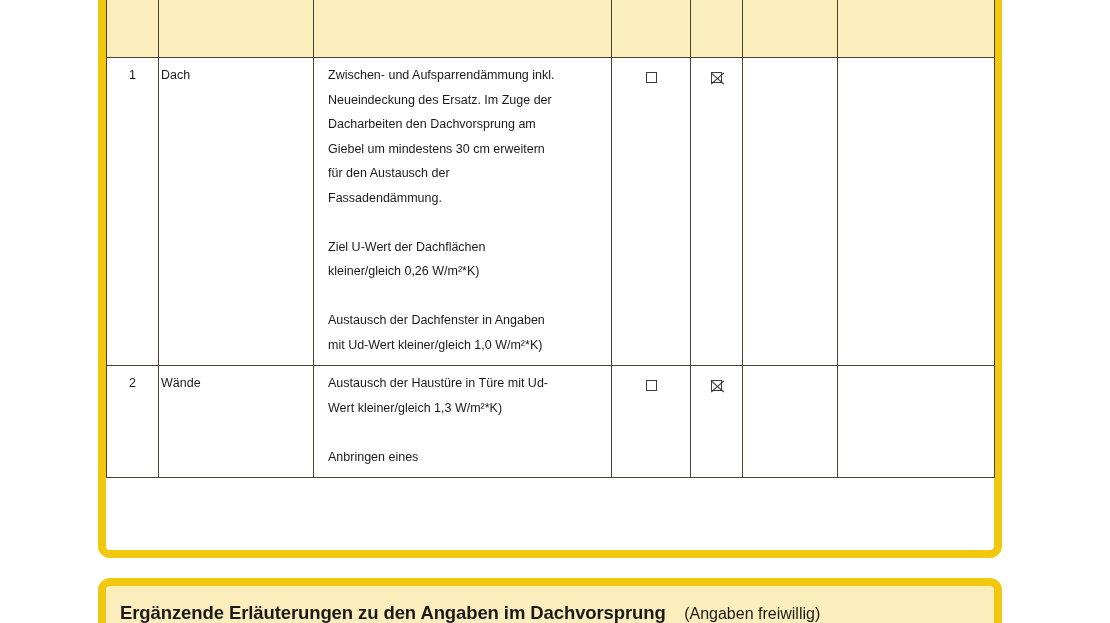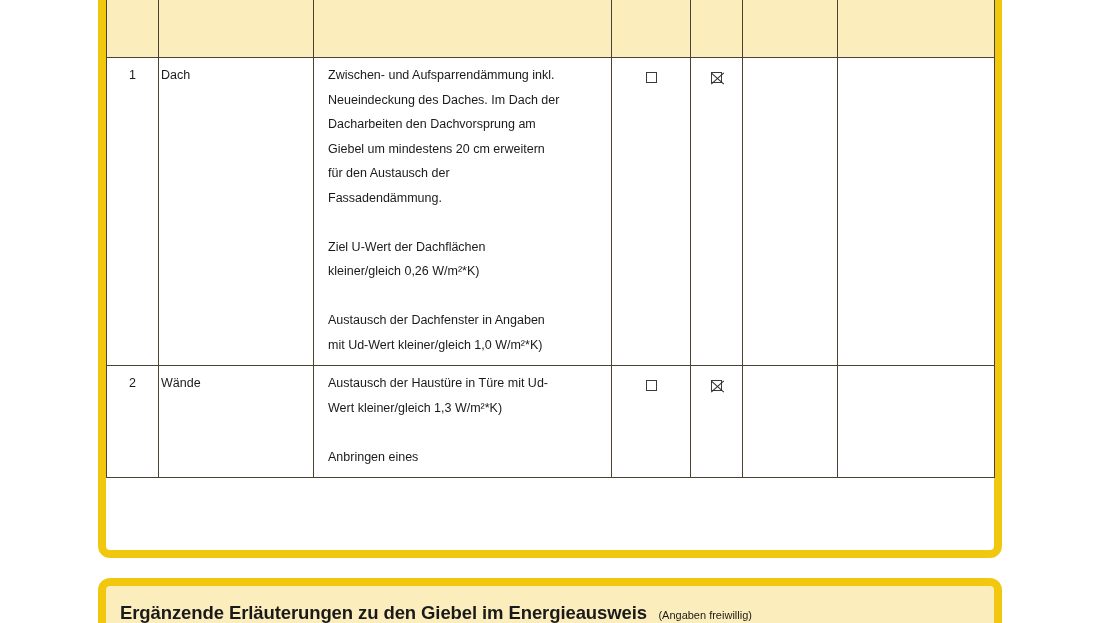--- a/index.html
+++ b/index.html
@@ -152,23 +152,23 @@
     left: 14px;
     top: 16px;
     white-space: nowrap;
   }
   #explanations-heading .eh-main {
     font-size: 18.5px;
     font-weight: bold;
     letter-spacing: -0.1px;
   }
   #explanations-heading .eh-sub {
-    font-size: 11px;
+    font-size: 16px;
     font-weight: normal;
-    margin-left: 7px;
+    margin-left: 14px;
   }
 </style>
 </head>
 <body>
 
 <div class="panel" id="panel-recommendations">
 
   <table class="tbl">
     <colgroup>
       <col style="width:52px">
@@ -200,23 +200,23 @@
       </tr>
     </thead>
 
     <tbody>
 
       <tr>
         <td class="c-nr">1</td>
         <td class="c-bt">Dach</td>
         <td class="c-desc" id="desc-0">
             <span class="desc-line">Zwischen- und Aufsparrendämmung inkl.</span>
-            <span class="desc-line">Neueindeckung des Daches. Im Dach der</span>
+            <span class="desc-line">Neueindeckung des Ersatz. Im Zuge der</span>
             <span class="desc-line">Dacharbeiten den Dachvorsprung am</span>
-            <span class="desc-line">Giebel um mindestens 20 cm erweitern</span>
+            <span class="desc-line">Giebel um mindestens 30 cm erweitern</span>
             <span class="desc-line">für den Austausch der</span>
             <span class="desc-line">Fassadendämmung.</span>
             <span class="desc-gap"></span>
             <span class="desc-line">Ziel U-Wert der Dachflächen</span>
             <span class="desc-line">kleiner/gleich 0,26 W/m²*K)</span>
             <span class="desc-gap"></span>
             <span class="desc-line">Austausch der Dachfenster in Angaben</span>
             <span class="desc-line">mit Ud-Wert kleiner/gleich 1,0 W/m²*K)</span>
           </td>
         <td class="c-chk">
@@ -265,16 +265,16 @@
     </div>
     <div class="contact-a">
       <span class="ln">Immobilien Sparkasse RNN Joachim Paul</span>
       <span class="ln">Multring 26, 69469 Weinheim</span>
     </div>
   </div>
 </div>
 
 <div class="panel" id="panel-explanations">
   <div id="explanations-heading">
-    <span class="eh-main">Ergänzende Erläuterungen zu den Giebel im Energieausweis</span>
+    <span class="eh-main">Ergänzende Erläuterungen zu den Angaben im Dachvorsprung</span>
     <span class="eh-sub">(Angaben freiwillig)</span>
   </div>
 </div>
 
 </body></html>

